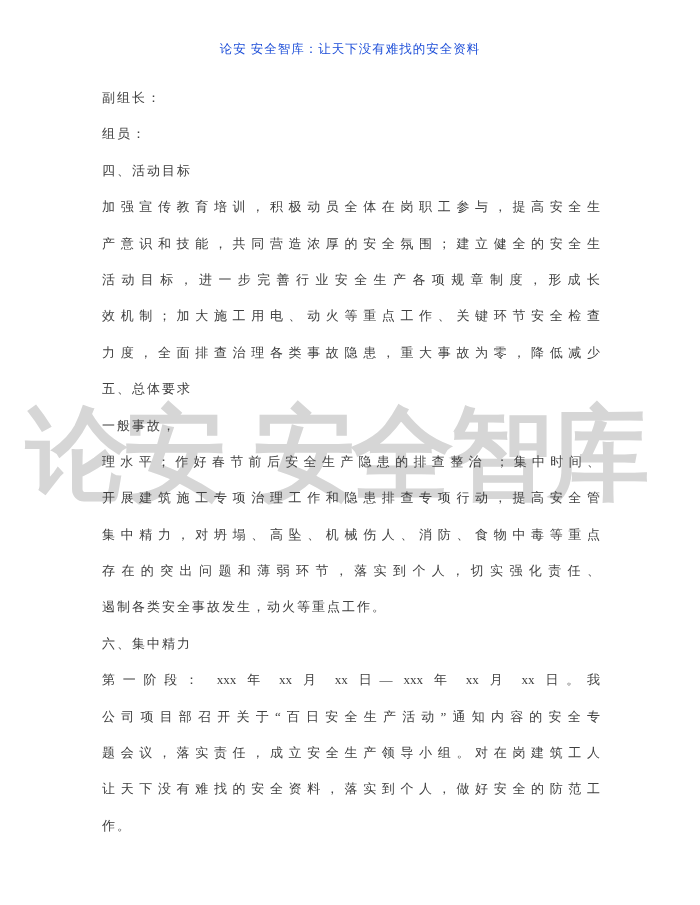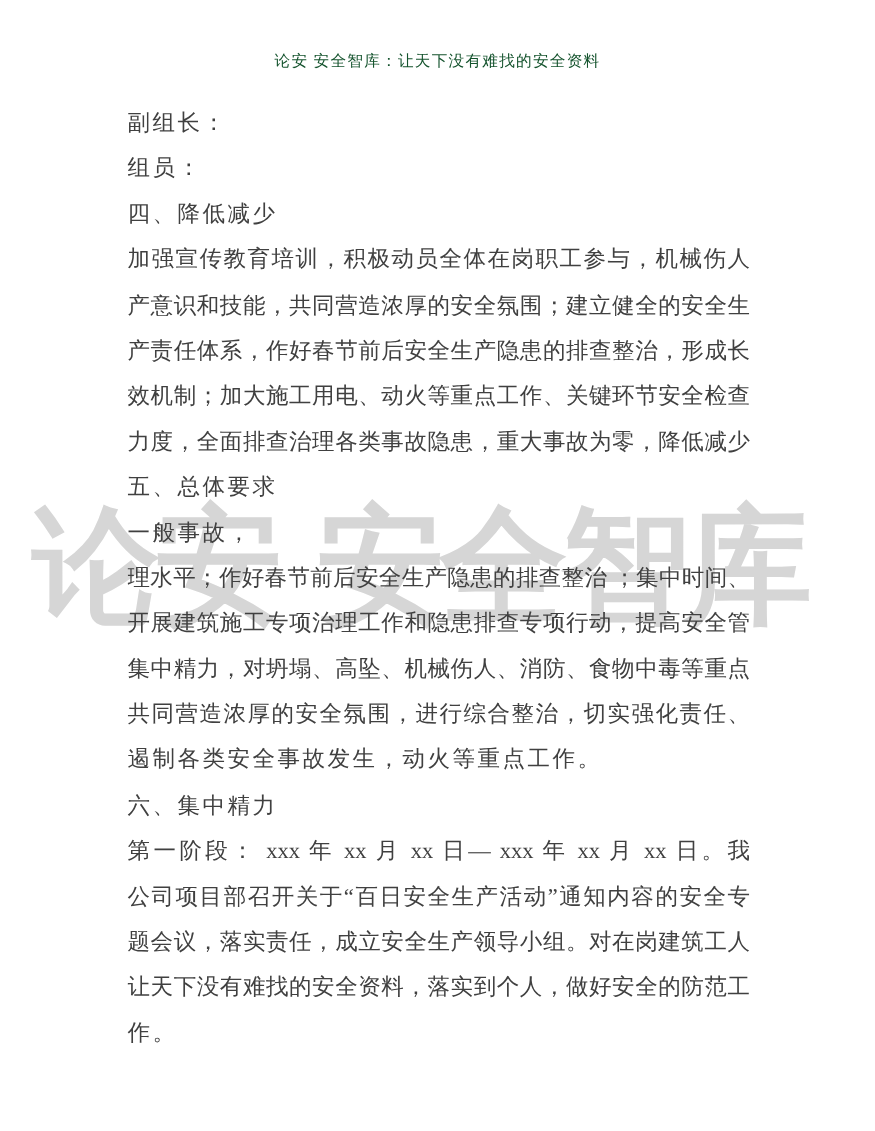--- a/index.html
+++ b/index.html
@@ -39,60 +39,60 @@
     color: #d6d6d6;
     white-space: nowrap;
     user-select: none;
   }
   .doc-body {
     position: absolute;
     top: 80px;
     left: 102px;
     width: 498px;
     z-index: 1;
-    font-size: 18px;
+    font-size: 13px;
     line-height: 36.4px;
     color: #404040;
   }
   .line {
     height: 36.4px;
     overflow: hidden;
   }
   .line.short {
     letter-spacing: 2px;
     text-align: left;
   }
   .line.just {
     text-align: justify;
     text-align-last: justify;
   }
 </style>
 </head>
 <body>
 
 <div class="page">
-  <div class="doc-header" style="color: #14532d;">论安 安全智库：让天下没有难找的安全资料</div>
+  <div class="doc-header" style="color: #1d4ed8;">论安 安全智库：让天下没有难找的安全资料</div>
 
   <div class="watermark" style="color: rgb(214, 214, 214);">论安 安全智库</div>
 
   <div class="doc-body" id="doc-body" style="color: rgb(64, 64, 64);">
       <div class="line short">副组长：</div>
       <div class="line short">组员：</div>
-      <div class="line short">四、降低减少</div>
-      <div class="line just">加强宣传教育培训，积极动员全体在岗职工参与，机械伤人</div>
+      <div class="line short">四、活动目标</div>
+      <div class="line just">加强宣传教育培训，积极动员全体在岗职工参与，提高安全生</div>
       <div class="line just">产意识和技能，共同营造浓厚的安全氛围；建立健全的安全生</div>
-      <div class="line just">产责任体系，作好春节前后安全生产隐患的排查整治，形成长</div>
+      <div class="line just">活动目标，进一步完善行业安全生产各项规章制度，形成长</div>
       <div class="line just">效机制；加大施工用电、动火等重点工作、关键环节安全检查</div>
       <div class="line just">力度，全面排查治理各类事故隐患，重大事故为零，降低减少</div>
       <div class="line short">五、总体要求</div>
       <div class="line short">一般事故，</div>
       <div class="line just">理水平；作好春节前后安全生产隐患的排查整治 ；集中时间、</div>
       <div class="line just">开展建筑施工专项治理工作和隐患排查专项行动，提高安全管</div>
       <div class="line just">集中精力，对坍塌、高坠、机械伤人、消防、食物中毒等重点</div>
-      <div class="line just">共同营造浓厚的安全氛围，进行综合整治，切实强化责任、</div>
+      <div class="line just">存在的突出问题和薄弱环节，落实到个人，切实强化责任、</div>
       <div class="line short">遏制各类安全事故发生，动火等重点工作。</div>
       <div class="line short">六、集中精力</div>
       <div class="line just">第一阶段： xxx 年 xx 月 xx 日— xxx 年 xx 月 xx 日。我</div>
       <div class="line just">公司项目部召开关于“百日安全生产活动”通知内容的安全专</div>
       <div class="line just">题会议，落实责任，成立安全生产领导小组。对在岗建筑工人</div>
       <div class="line just">让天下没有难找的安全资料，落实到个人，做好安全的防范工</div>
       <div class="line short">作。</div>
     </div>
 </div>
 

